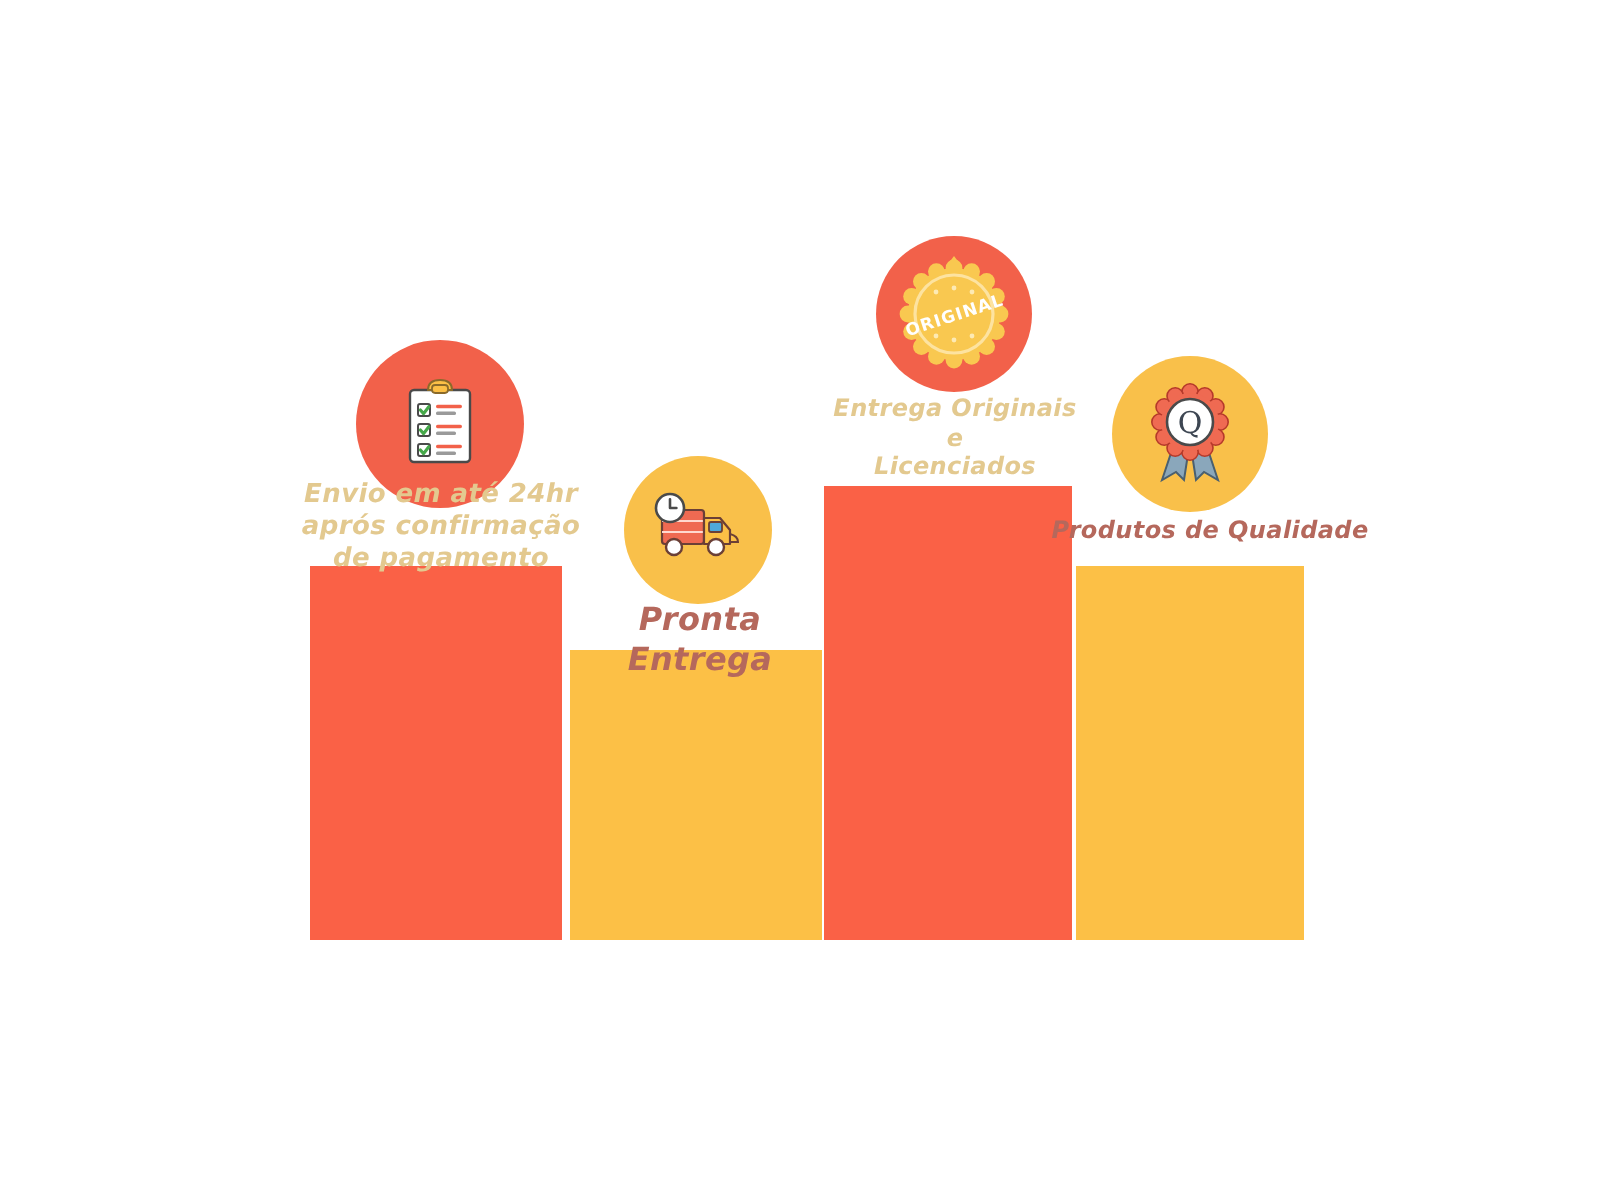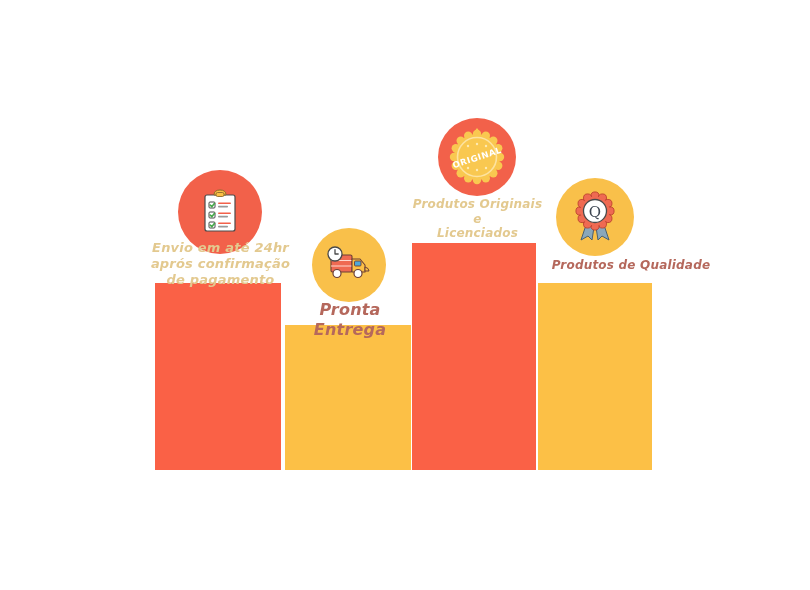--- a/index.html
+++ b/index.html
@@ -140,21 +140,21 @@
             <circle cx="0" cy="13" r="1.2"></circle>
             <circle cx="9" cy="11" r="1.2"></circle>
           </g>
 
           <g transform="rotate(-18)">
             <text x="0" y="3.5" text-anchor="middle" font-family="DejaVu Sans, sans-serif" font-size="8.5" font-weight="bold" fill="#ffffff" letter-spacing="0.6">ORIGINAL</text>
           </g>
         </g>
       </svg>
     </div>
-    <div class="caption cap-gold" style="left:405px;top:197px;width:145px;font-size:12px;">Produtos Originais
+    <div class="caption cap-gold" style="left:405px;top:197px;width:145px;font-size:12px;">Entrega Originais
 e
 Licenciados</div>
   </div>
 
   <div class="feature" style="left:0;top:0;">
     <div class="badge" style="left:556px;top:178px;width:78px;height:78px;background:#f9c04a;">
       <svg width="50" height="52" viewBox="0 0 50 52" aria-hidden="true">
 
         <path d="M16 34 L11 49 L18 45 L22 49 L24 36 Z" fill="#8aa7bb" stroke="#4a6070" stroke-width="1"></path>
         <path d="M34 34 L39 49 L32 45 L28 49 L26 36 Z" fill="#8aa7bb" stroke="#4a6070" stroke-width="1"></path>
@@ -171,16 +171,16 @@
           <circle cx="12.1" cy="27.5" r="4.1"></circle>
           <circle cx="10" cy="20" r="4.1"></circle>
           <circle cx="12.1" cy="12.5" r="4.1"></circle>
           <circle cx="17.6" cy="7" r="4.1"></circle>
         </g>
         <circle cx="25" cy="20" r="14.5" fill="#ef6a52"></circle>
         <circle cx="25" cy="20" r="11.5" fill="#ffffff" stroke="#4a4a4a" stroke-width="1.3"></circle>
         <text x="25" y="25.5" text-anchor="middle" font-family="DejaVu Serif, serif" font-size="15" fill="#3d4652">Q</text>
       </svg>
     </div>
-    <div class="caption cap-rose" style="left:541px;top:258px;width:180px;font-size:12px;">Produtos de  Qualidade</div>
+    <div class="caption cap-rose" style="left:515px;top:258px;width:180px;font-size:12px;">Produtos de  Qualidade</div>
   </div>
 
 </div>
 
 </body></html>

